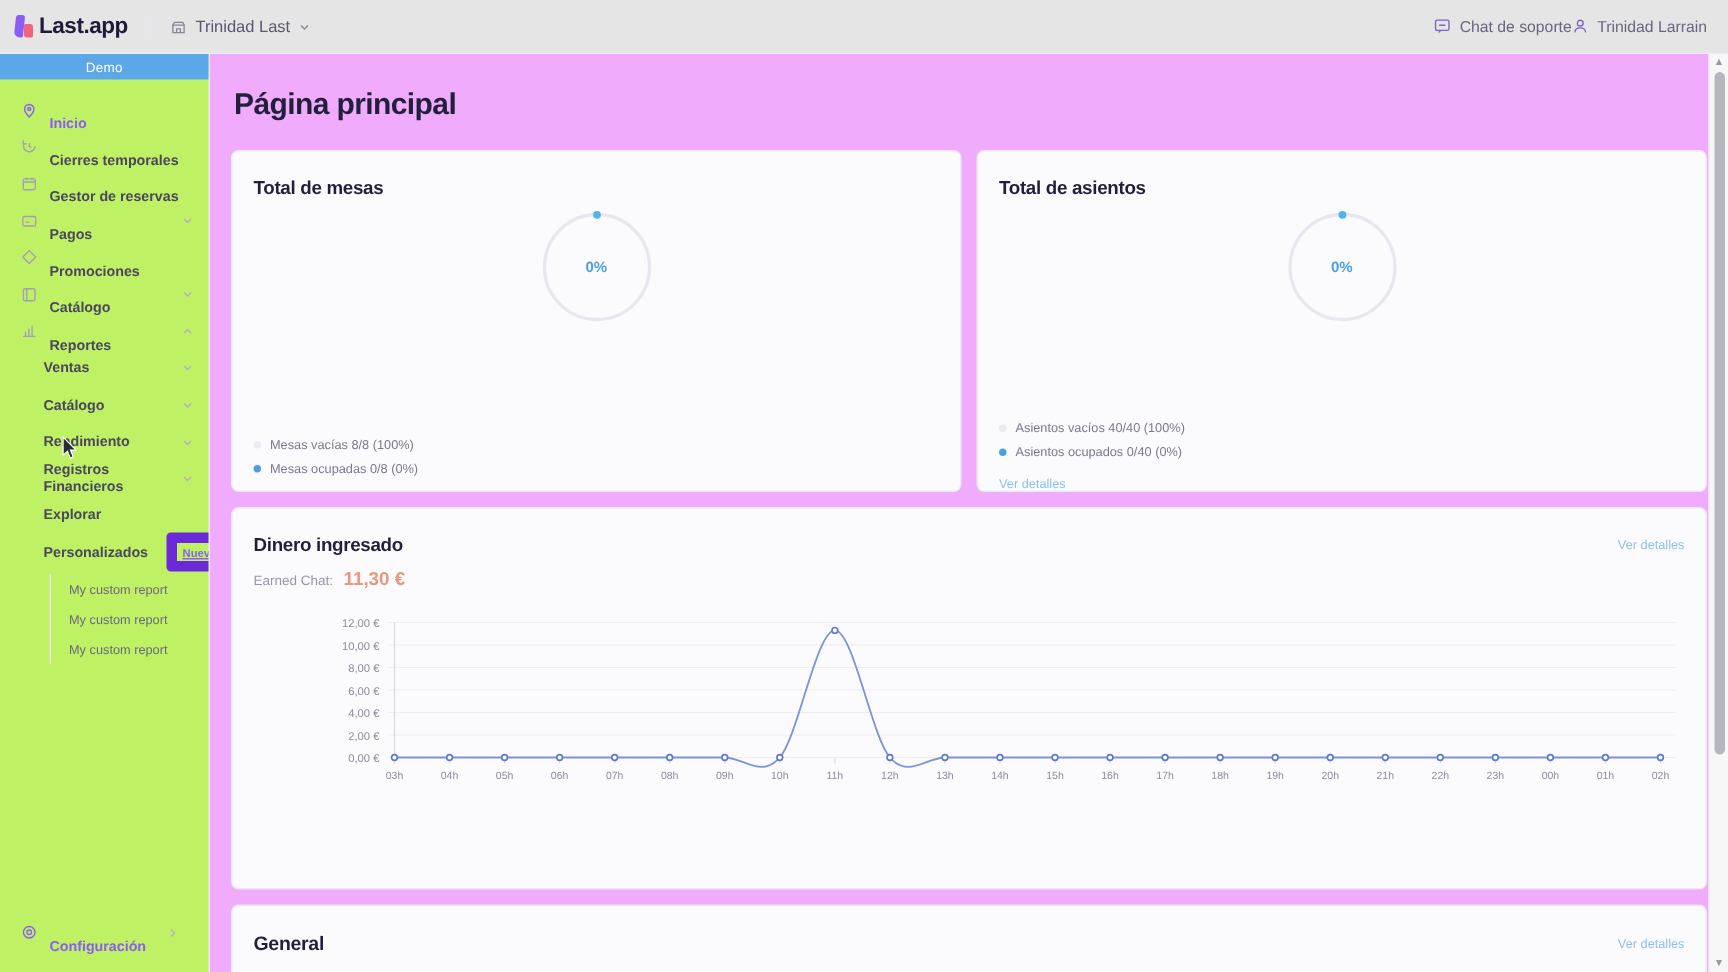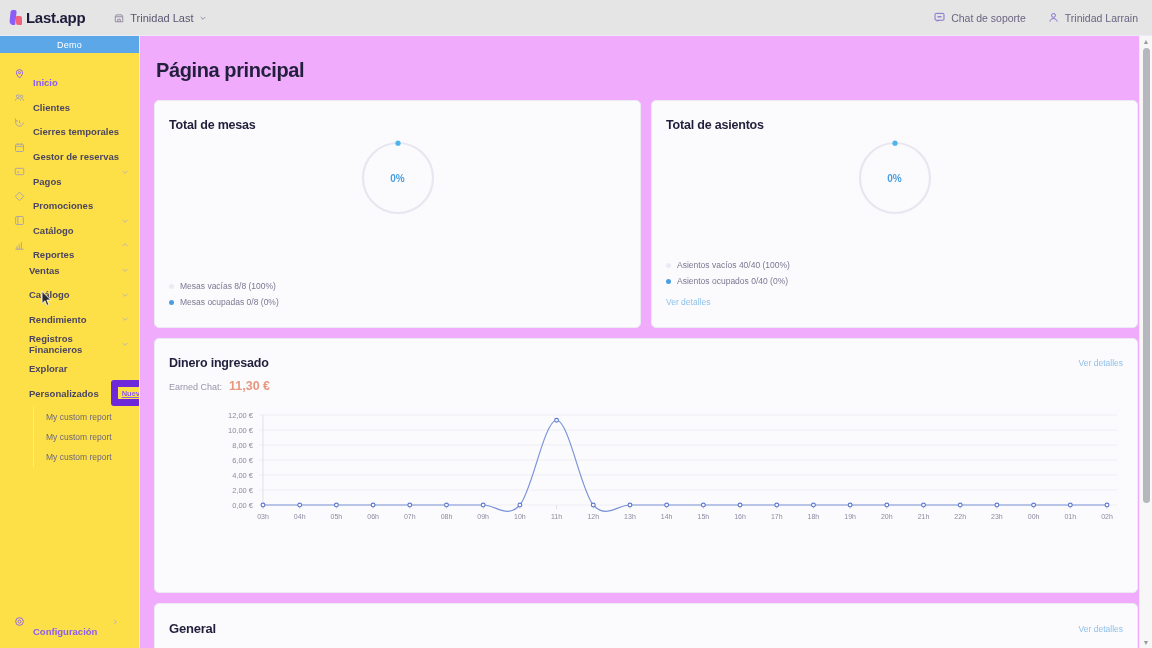--- a/index.html
+++ b/index.html
@@ -31,31 +31,31 @@
     position: absolute; left: 6px; top: 6px; width: 6px; height: 9px;
     background: #f0627d; border-radius: 1px 2px 1px 2px;
   }
   .logo-text { font-size: 15px; font-weight: 700; color: #1e1b3a; letter-spacing: -0.3px; }
   .topbar-div { width: 1px; height: 20px; background: #e7e4ef; margin: 0 14px; }
   .store-select {
     display: flex; align-items: center; gap: 6px;
     font-size: 11px; color: #5b5570; cursor: pointer;
   }
   .store-select .ico { color: #8b8299; display:flex; }
-  .topbar-right { margin-left: auto; display: flex; align-items: center; gap: 22px; }
+  .topbar-right { margin-left: auto; display: flex; align-items: center; }
   .tb-item { display: flex; align-items: center; gap: 6px; font-size: 10.5px; color: #6b6480; cursor: pointer; }
   .tb-item .ico { color: #7b61c9; display: flex; }
 
   
   .shell { flex: 1; display: flex; min-height: 0; position: relative; }
 
   
   .sidebar {
     width: 140px; flex: 0 0 140px;
-    background: #fde047;
+    background: #bef264;
     border-right: 1px solid #eceaf3;
     display: flex; flex-direction: column;
     position: relative;
   }
   .demo-banner {
     height: 17px; background: #5ba7e8; color: #ffffff;
     font-size: 9px; display: flex; align-items: center; justify-content: center;
     letter-spacing: .2px;
   }
   .nav { flex: 1; padding-top: 8px; overflow: hidden; }
@@ -111,21 +111,21 @@
   }
 
   
   .donut-wrap { display: flex; justify-content: center; margin-top: 8px; }
   .donut { position: relative; width: 76px; height: 76px; }
   .donut svg { display: block; }
   .donut .pct {
     position: absolute; inset: 0; display: flex; align-items: center; justify-content: center;
     font-size: 10px; font-weight: 700; color: #4a9fe0;
   }
-  .legend { position: absolute; left: 14px; bottom: 14px; }
+  .legend { position: absolute; left: 14px; bottom: 4px; }
   .legend.with-link { bottom: 14px; }
   .legend-row { display: flex; align-items: center; gap: 6px; font-size: 8.5px; color: #7d7791; margin-bottom: 6px; }
   .dot { width: 5px; height: 5px; border-radius: 50%; flex: 0 0 5px; }
   .dot.empty { background: #eceaf2; }
   .dot.busy { background: #4a9fe0; }
   .link { font-size: 8.5px; color: #8ec0ea; cursor: pointer; }
 
   
   .money-card { margin-top: 10px; height: 255px; position: relative; }
   .money-head { display: flex; align-items: flex-start; padding: 17px 14px 0 14px; }
@@ -211,31 +211,20 @@
       <div class="nav-item active">
         <span class="ico">
           <svg width="11" height="11" viewBox="0 0 16 16" fill="none" stroke="currentColor" stroke-width="1.4">
             <path d="M8 14.5s4.5-4.2 4.5-7.6A4.5 4.5 0 008 2.4a4.5 4.5 0 00-4.5 4.5c0 3.4 4.5 7.6 4.5 7.6z"></path>
               <circle cx="8" cy="6.8" r="1.5"></circle>
           </svg>
         </span>
         <span class="lbl">Inicio</span>
       </div>
 
-      <div class="nav-item">
-        <span class="ico">
-          <svg width="11" height="11" viewBox="0 0 16 16" fill="none" stroke="currentColor" stroke-width="1.3">
-            <circle cx="5.6" cy="6" r="2.1"></circle>
-              <circle cx="11" cy="6.4" r="1.7"></circle>
-              <path d="M1.8 12.5c0-2 1.7-3.1 3.8-3.1s3.8 1.1 3.8 3.1"></path>
-              <path d="M10.4 9.6c1.9 0 3.4 1 3.4 2.9"></path>
-          </svg>
-        </span>
-        <span class="lbl">Clientes</span>
-      </div>
 
       <div class="nav-item">
         <span class="ico">
           <svg width="11" height="11" viewBox="0 0 16 16" fill="none" stroke="currentColor" stroke-width="1.3">
             <path d="M13.6 8A5.6 5.6 0 112.9 5.5"></path>
               <path d="M2.2 2.2v3.4h3.4"></path>
               <path d="M8 5v3.2l2 1.2"></path>
           </svg>
         </span>
         <span class="lbl">Cierres temporales</span>
@@ -415,21 +404,21 @@
         <div class="card-title">Total de asientos</div>
         <div class="donut-wrap">
           <div class="donut">
             <svg width="76" height="76" viewBox="0 0 76 76">
               <circle cx="38" cy="38" r="35" fill="none" stroke="#e9e6f0" stroke-width="2.2"></circle>
               <circle cx="38" cy="3.2" r="2.6" fill="#4fb4ea"></circle>
             </svg>
             <div class="pct">0%</div>
           </div>
         </div>
-        <div class="legend with-link" style="bottom:20px">
+        <div class="legend with-link" style="bottom:0">
           <div class="legend-row">
             <span class="dot empty"></span>
             <span>Asientos vacíos 40/40 (100%)</span>
           </div>
           <div class="legend-row">
             <span class="dot busy"></span>
             <span>Asientos ocupados 0/40 (0%)</span>
           </div>
           <div class="link" style="margin-top:11px">Ver detalles</div>
         </div>

